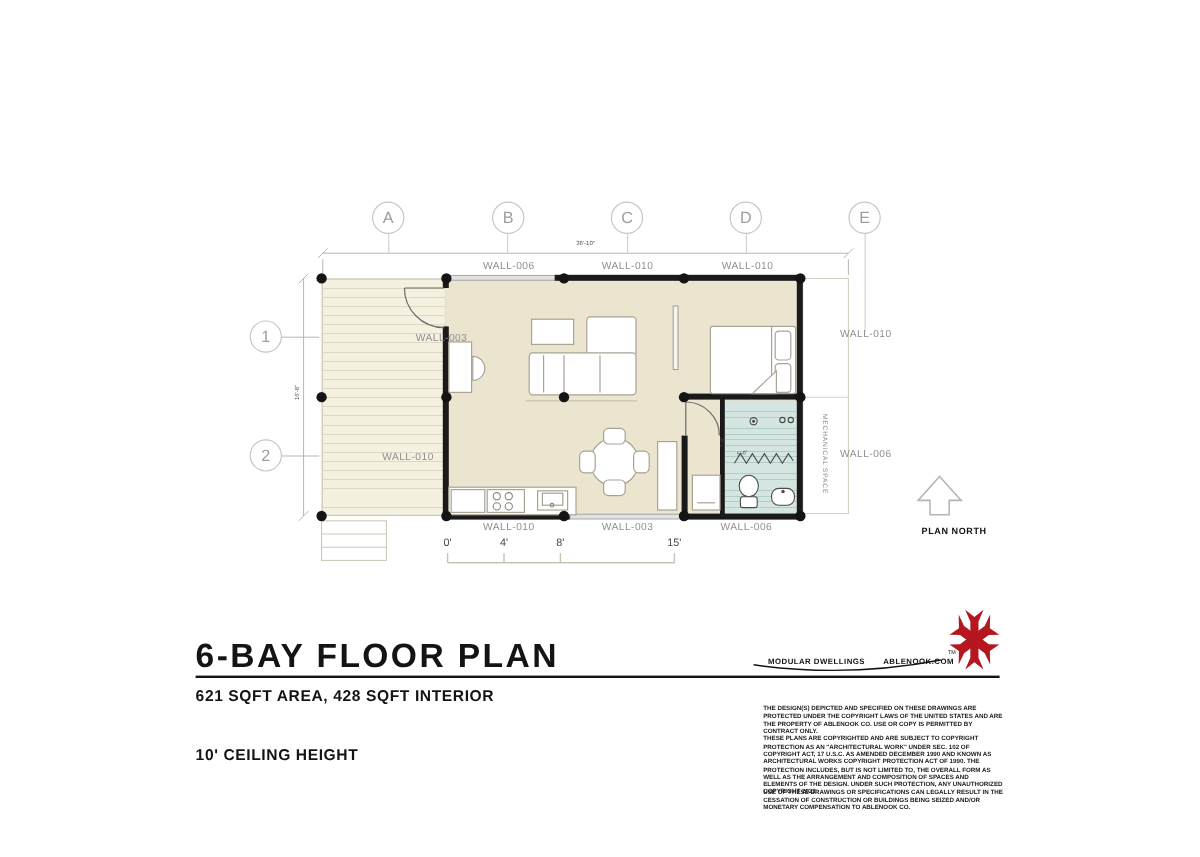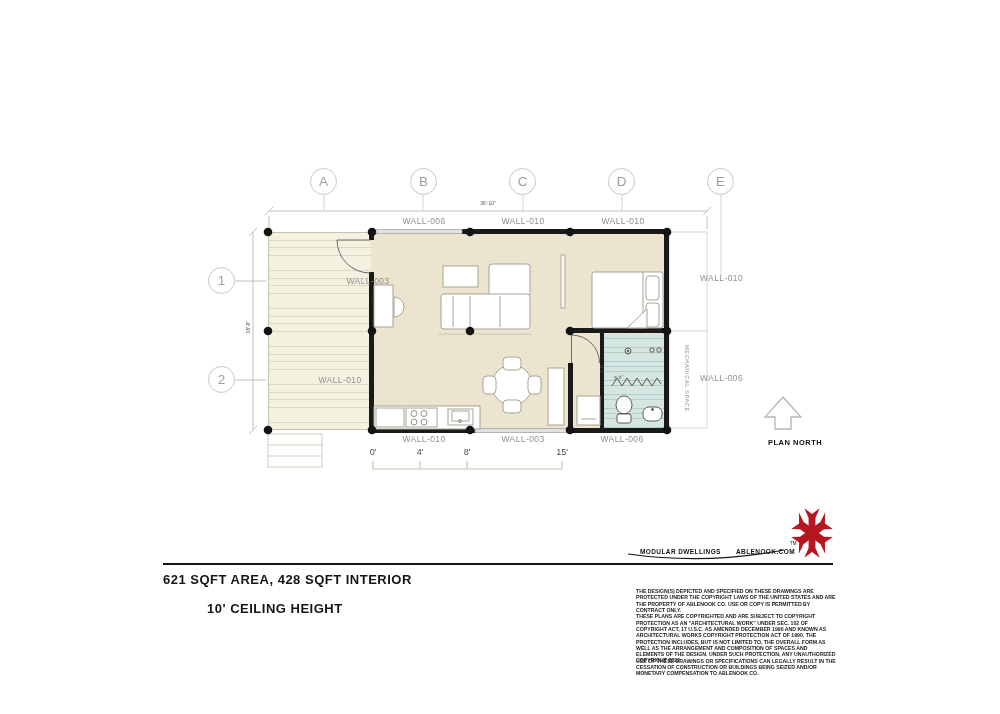--- a/index.html
+++ b/index.html
@@ -218,23 +218,24 @@
 
   <div class="mech">MECHANICAL SPACE</div>
 
   <div class="slabel" style="left:373px;">0'</div>
   <div class="slabel" style="left:420px;">4'</div>
   <div class="slabel" style="left:467px;">8'</div>
   <div class="slabel" style="left:562px;">15'</div>
 
   <div class="plannorth">PLAN NORTH</div>
 
+  <div class="title">6-BAY FLOOR PLAN</div>
   <div class="rule"></div>
   <div class="sub" style="top:572px;text-align:center;">621 SQFT AREA, 428 SQFT INTERIOR</div>
-  <div class="sub" style="top:601px;margin-left:44px;">10' CEILING HEIGHT</div>
+  <div class="sub" style="top:621px;">10' CEILING HEIGHT</div>
 
   <div class="tm">TM</div>
   <div class="tagline" style="left:640px;">MODULAR DWELLINGS</div>
   <div class="tagline" style="left:736px;">ABLENOOK.COM</div>
 
   <div class="legal">
     <p>THE DESIGN(S) DEPICTED AND SPECIFIED ON THESE DRAWINGS ARE PROTECTED UNDER THE COPYRIGHT LAWS OF THE UNITED STATES AND ARE THE PROPERTY OF ABLENOOK CO. USE OR COPY IS PERMITTED BY CONTRACT ONLY.</p>
     <p>THESE PLANS ARE COPYRIGHTED AND ARE SUBJECT TO COPYRIGHT PROTECTION AS AN "ARCHITECTURAL WORK" UNDER SEC. 102 OF COPYRIGHT ACT, 17 U.S.C. AS AMENDED DECEMBER 1990 AND KNOWN AS ARCHITECTURAL WORKS COPYRIGHT PROTECTION ACT OF 1990. THE PROTECTION INCLUDES, BUT IS NOT LIMITED TO, THE OVERALL FORM AS WELL AS THE ARRANGEMENT AND COMPOSITION OF SPACES AND ELEMENTS OF THE DESIGN. UNDER SUCH PROTECTION, ANY UNAUTHORIZED USE OF THESE DRAWINGS OR SPECIFICATIONS CAN LEGALLY RESULT IN THE CESSATION OF CONSTRUCTION OR BUILDINGS BEING SEIZED AND/OR MONETARY COMPENSATION TO ABLENOOK CO.</p>
   </div>
   <div class="copyright">COPYRIGHT 2022</div>

